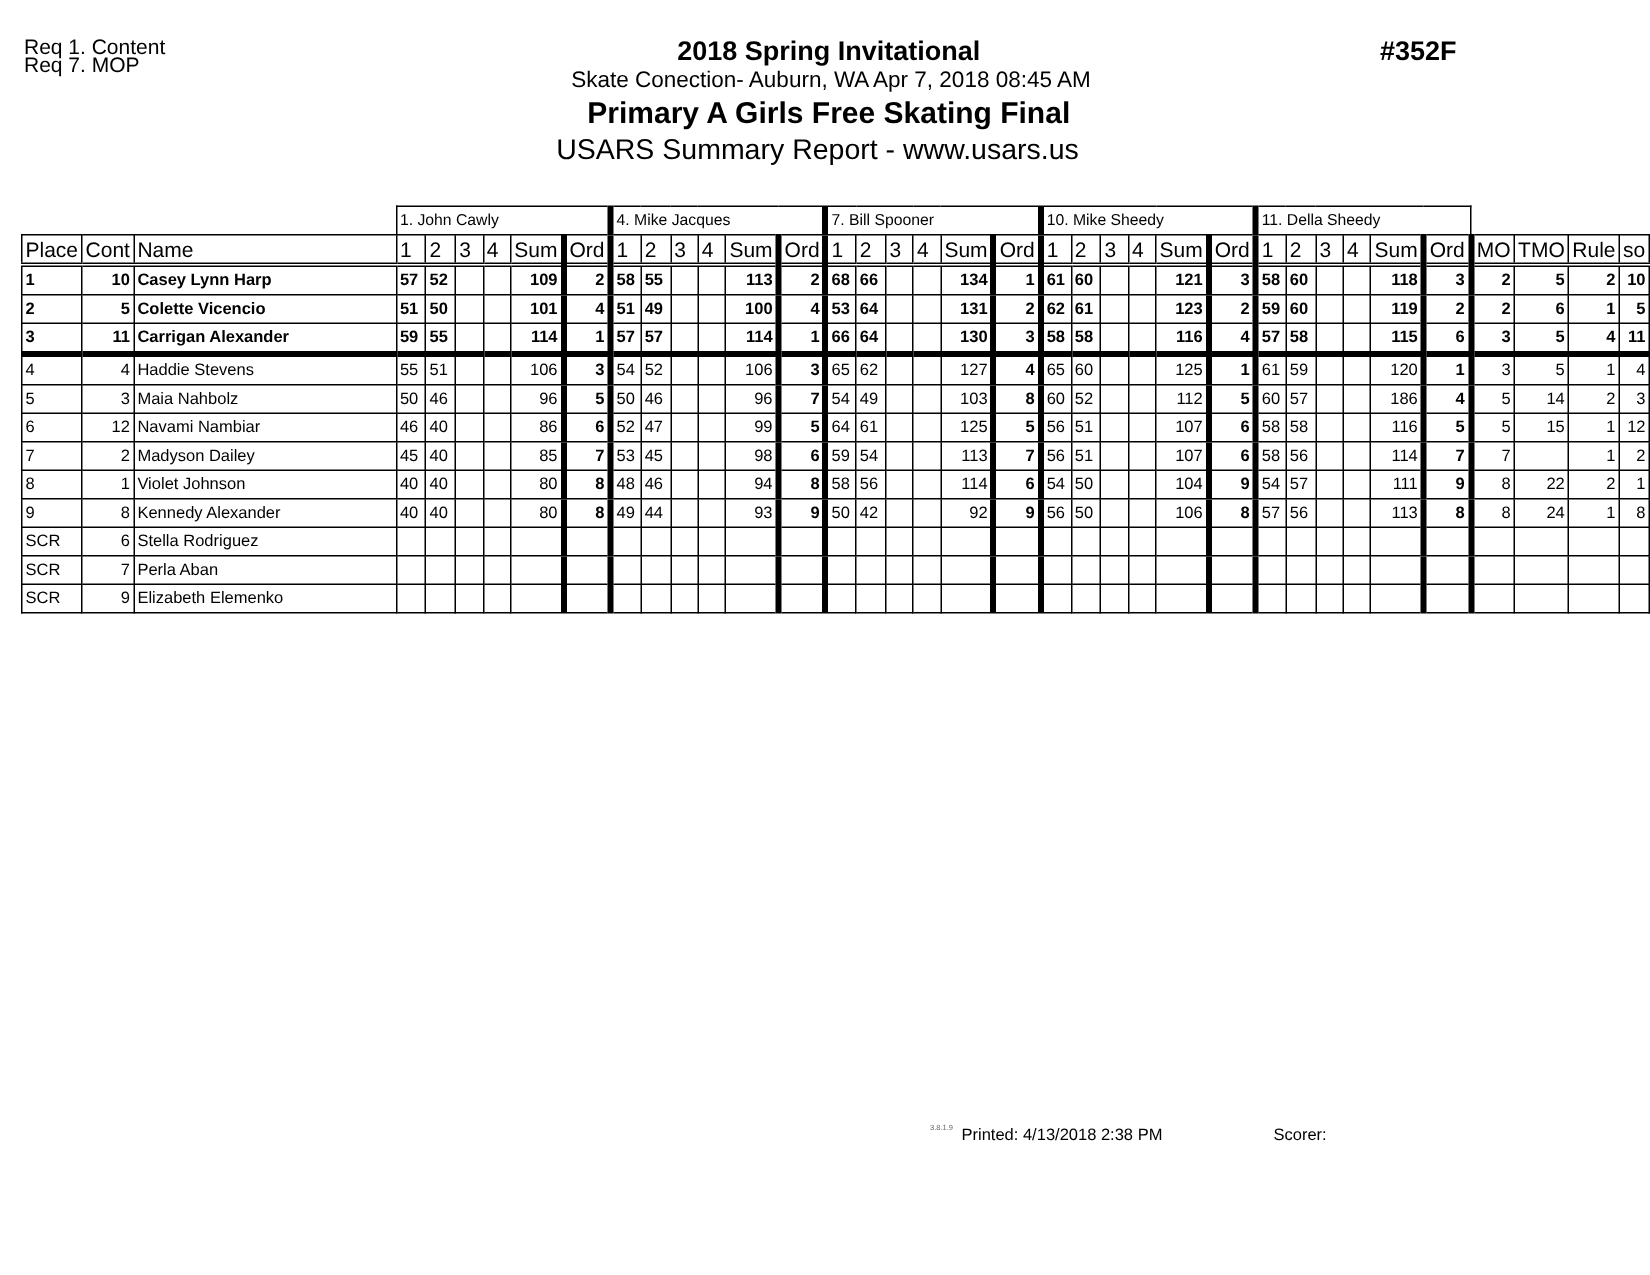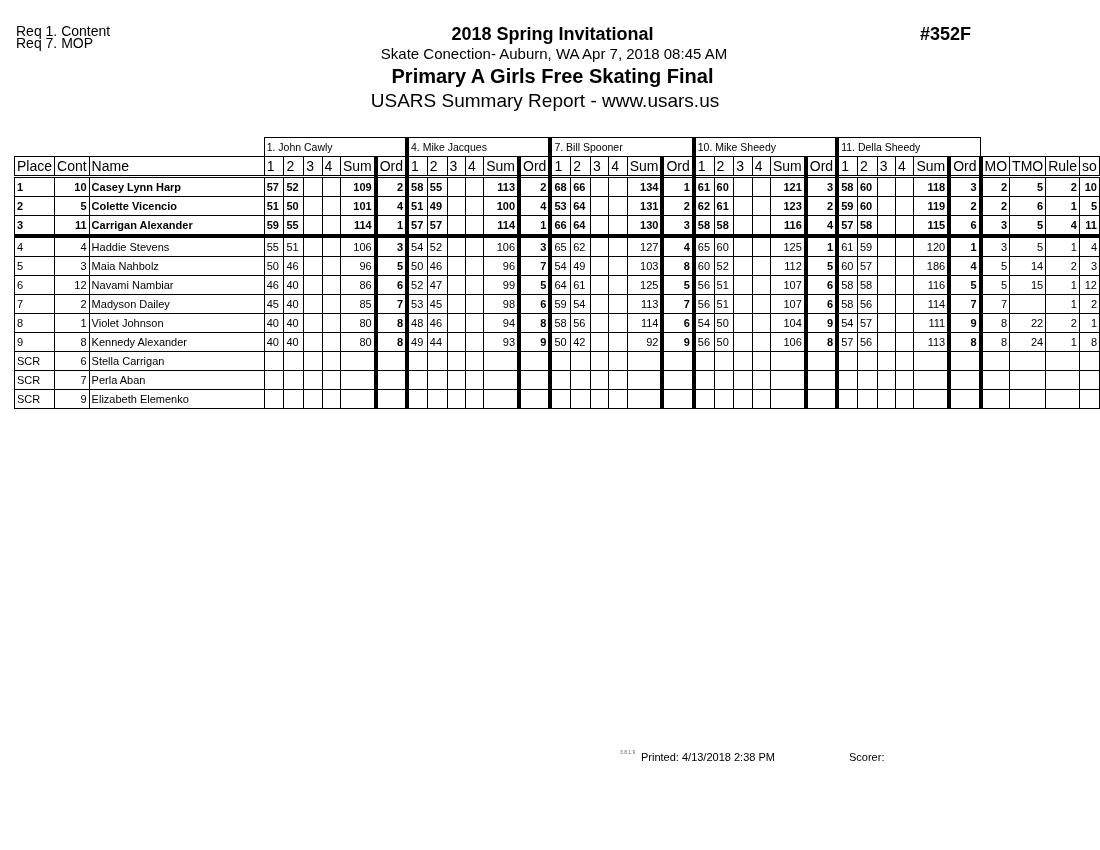--- a/index.html
+++ b/index.html
@@ -482,21 +482,21 @@
         <td class="r">113</td>
         <td class="ord">8</td>
         <td class="r jstart">8</td>
         <td class="c">24</td>
         <td class="c">1</td>
         <td class="c">8</td>
       </tr>
       <tr class="data">
         <td>SCR</td>
         <td class="c">6</td>
-        <td class="nm">Stella Carrigan</td>
+        <td class="nm">Stella Rodriguez</td>
         <td class=""></td>
         <td class=""></td>
         <td class=""></td>
         <td class=""></td>
         <td class="r"></td>
         <td class="ord"></td>
         <td class="jstart"></td>
         <td class=""></td>
         <td class=""></td>
         <td class=""></td>

